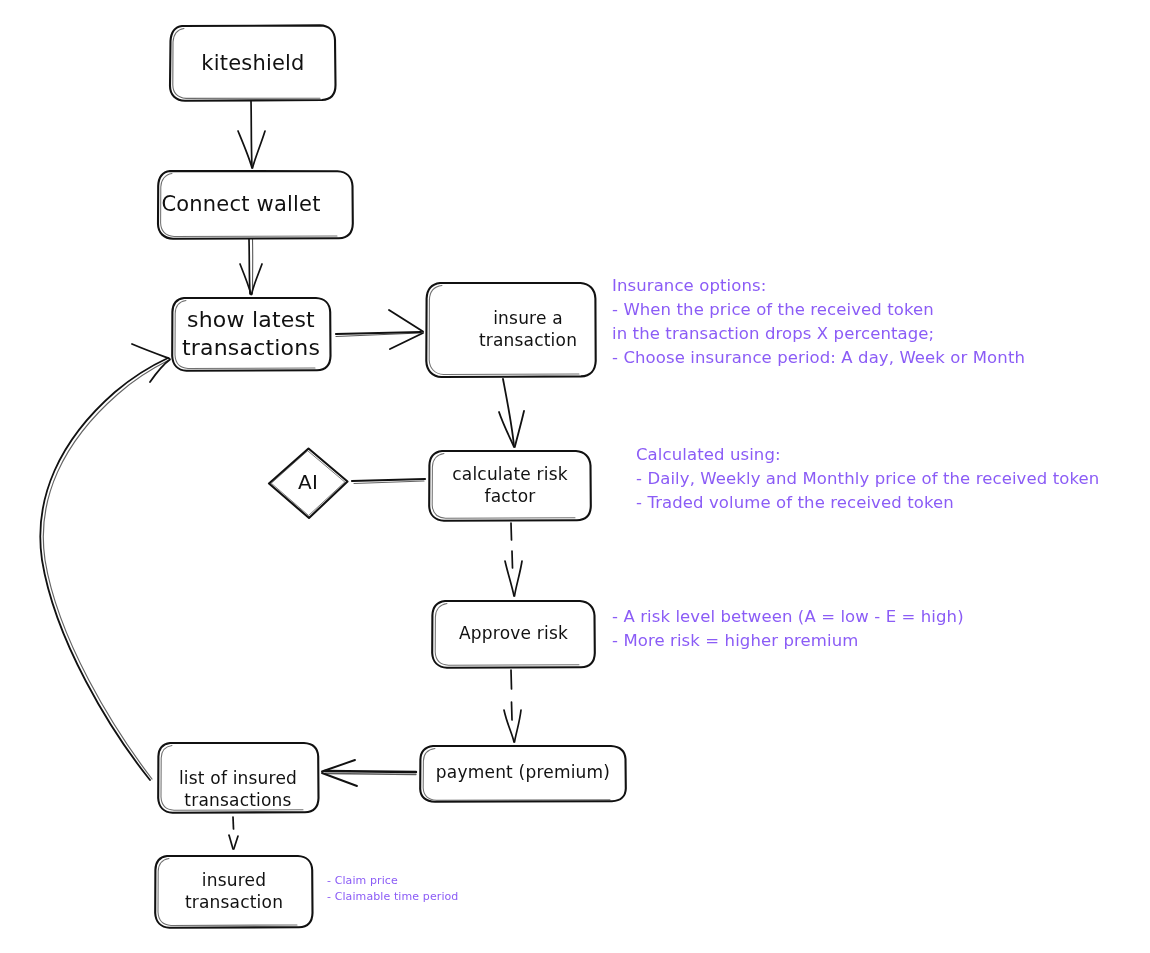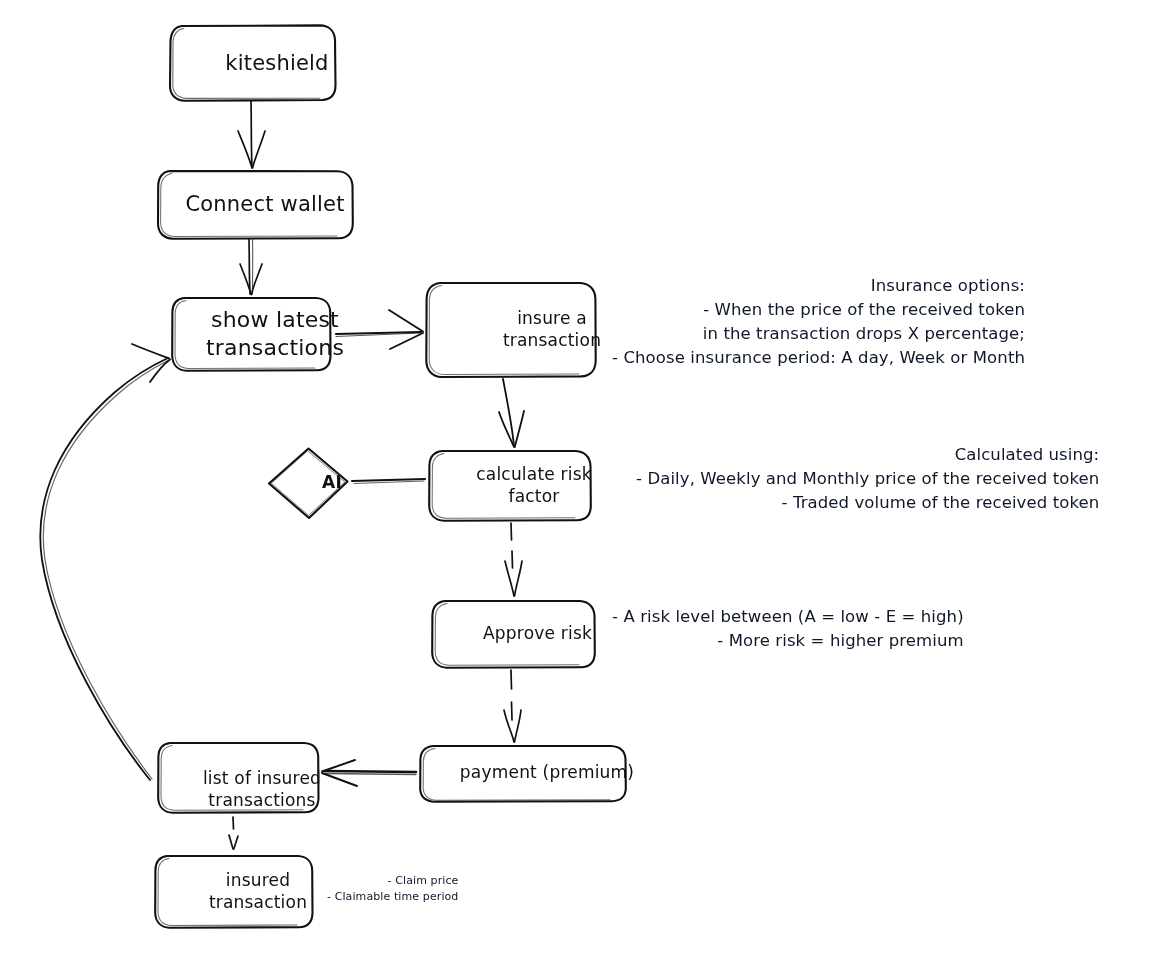--- a/index.html
+++ b/index.html
@@ -28,36 +28,34 @@
     display: flex;
     align-items: center;
     justify-content: center;
     text-align: center;
     color: #111111;
     font-family: "DejaVu Sans", sans-serif;
     line-height: 1.28;
     letter-spacing: 0.2px;
     pointer-events: none;
     white-space: pre-line;
-    padding-left: 24px;
   }
   .note {
     position: absolute;
-    color: #0f172a;
+    color: #8b5cf6;
     font-family: "DejaVu Sans", sans-serif;
     line-height: 1.46;
     white-space: pre-line;
     letter-spacing: 0.1px;
-    text-align: right;
   }
   .n-kiteshield   { left:170px; top:25px;  width:166px; height:76px;  font-size:21px; }
   .n-connect      { left:158px; top:170px; width:166px; height:69px;  font-size:21px; }
   .n-showlatest   { left:172px; top:297px; width:158px; height:74px;  font-size:22px; }
   .n-insure       { left:426px; top:282px; width:170px; height:96px;  font-size:17px;margin-left:17px; }
-  .n-ai           { left:268px; top:448px; width:80px;  height:70px;  font-size:17px;font-weight:bold; }
+  .n-ai           { left:268px; top:448px; width:80px;  height:70px;  font-size:20px; }
   .n-calcrisk     { left:429px; top:450px; width:162px; height:71px;  font-size:17px; }
   .n-approve      { left:432px; top:600px; width:163px; height:68px;  font-size:17px; }
   .n-payment      { left:420px; top:745px; width:206px; height:56px;  font-size:17px; }
   .n-listinsured  { left:158px; top:742px; width:160px; height:71px;  font-size:17px;margin-top:12px; }
   .n-insuredtx    { left:155px; top:855px; width:158px; height:73px;  font-size:17px; }
 
   .note-insurance { left:612px; top:274px; font-size:16.5px; }
   .note-calc      { left:612px; top:443px; font-size:16.5px;margin-left:24px; }
   .note-risk      { left:612px; top:605px; font-size:16.5px; }
   .note-claim     { left:327px; top:873px; font-size:11px; }

